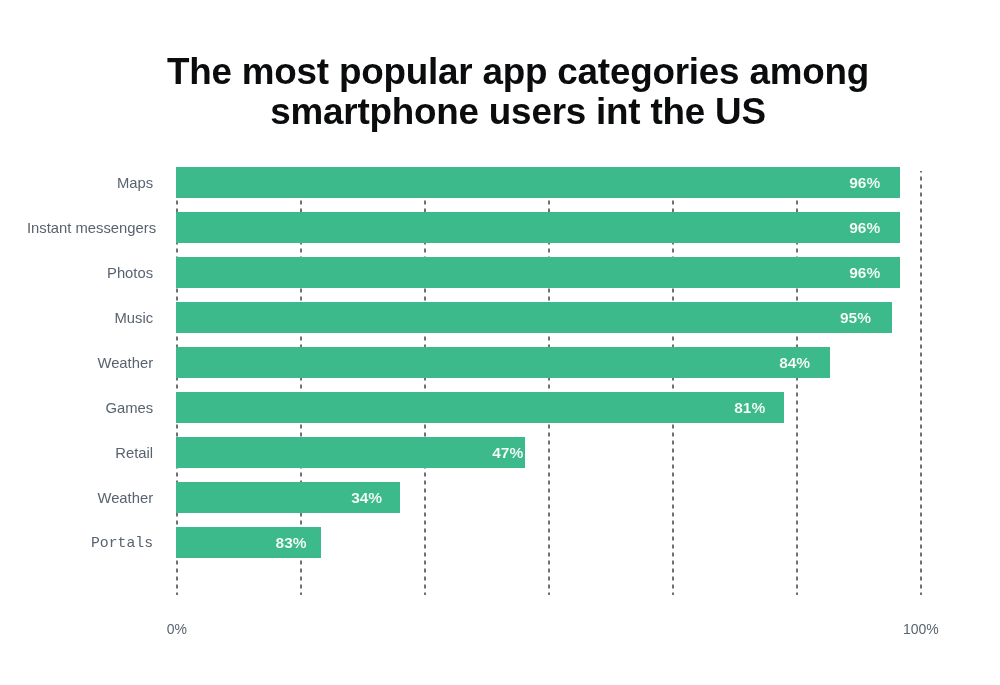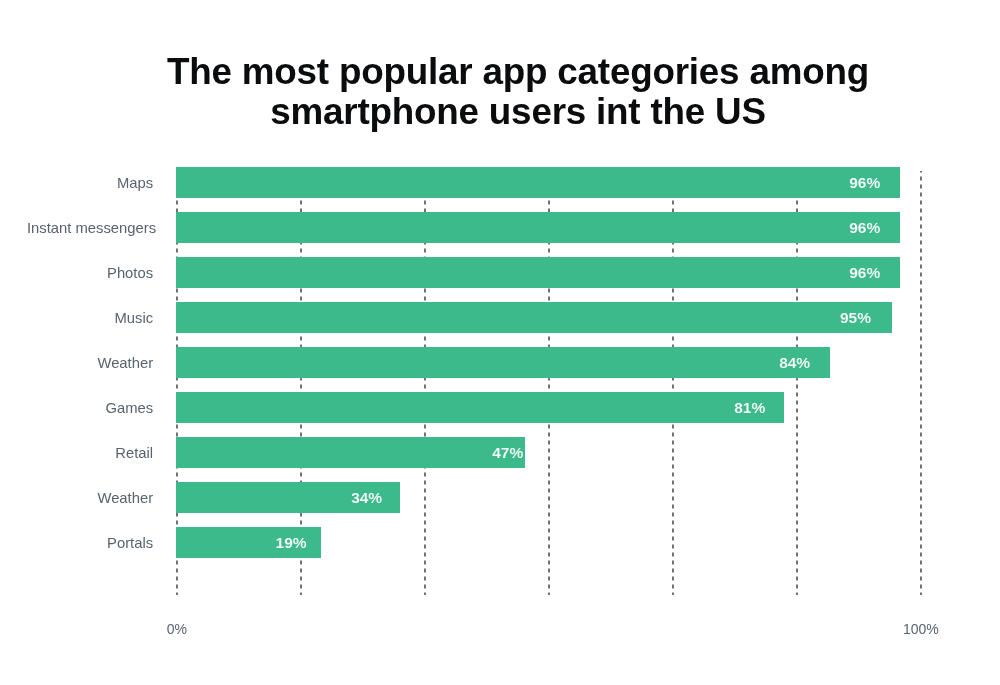--- a/index.html
+++ b/index.html
@@ -72,21 +72,21 @@
       </div>
     <div class="cat-label" style="top: 391.8px; height: 31.1px; left: 0px; width: 153.1px; color: rgb(89, 99, 111);">
         <span>Games</span>
       </div>
     <div class="cat-label" style="top: 436.8px; height: 31.1px; left: 0px; width: 153.1px; color: rgb(89, 99, 111);">
         <span>Retail</span>
       </div>
     <div class="cat-label" style="top: 481.8px; height: 31.1px; left: 0px; width: 153.1px; color: rgb(89, 99, 111);">
         <span>Weather</span>
       </div>
-    <div class="cat-label" style="top: 526.8px; height: 31.1px; left: 0px; width: 153.1px; color: rgb(89, 99, 111);">
+    <div class="cat-label" style="top: 526.8px; height: 31.1px; left: 0px; width: 153.1px; color: rgb(89, 99, 111); font-family: Liberation Mono, monospace;">
         <span>Portals</span>
       </div>
   </div>
 
   <div id="plot" style="left: 176.25px; top: 166.8px; width: 746px; height: 428.2px; text-align: center;">
     <div class="gridline" style="left: -0.45px; top: 4.2px; height: 424px; background-image: repeating-linear-gradient(rgb(110, 114, 118) 0px, rgb(110, 114, 118) 4px, rgba(255, 255, 255, 0) 4px, rgba(255, 255, 255, 0) 8px); background-position: 0px -2.5px;"></div>
     <div class="gridline" style="left: 123.55px; top: 4.2px; height: 424px; background-image: repeating-linear-gradient(rgb(110, 114, 118) 0px, rgb(110, 114, 118) 4px, rgba(255, 255, 255, 0) 4px, rgba(255, 255, 255, 0) 8px); background-position: 0px -2.5px;"></div>
     <div class="gridline" style="left: 247.55px; top: 4.2px; height: 424px; background-image: repeating-linear-gradient(rgb(110, 114, 118) 0px, rgb(110, 114, 118) 4px, rgba(255, 255, 255, 0) 4px, rgba(255, 255, 255, 0) 8px); background-position: 0px -2.5px;"></div>
     <div class="gridline" style="left: 371.55px; top: 4.2px; height: 424px; background-image: repeating-linear-gradient(rgb(110, 114, 118) 0px, rgb(110, 114, 118) 4px, rgba(255, 255, 255, 0) 4px, rgba(255, 255, 255, 0) 8px); background-position: 0px -2.5px;"></div>
     <div class="gridline" style="left: 495.55px; top: 4.2px; height: 424px; background-image: repeating-linear-gradient(rgb(110, 114, 118) 0px, rgb(110, 114, 118) 4px, rgba(255, 255, 255, 0) 4px, rgba(255, 255, 255, 0) 8px); background-position: 0px -2.5px;"></div>
@@ -120,20 +120,20 @@
     <div class="bar-row" style="top: 270px; height: 31.1px; width: 349px;">
       <div class="bar" style="width: 349px; background: rgb(60, 186, 139);"></div>
       <div class="bar-value" style="right: 2px; color: rgb(255, 255, 255); -webkit-text-stroke: 0.15px rgb(60, 186, 139);">47%</div>
     </div>
     <div class="bar-row" style="top: 315px; height: 31.1px; width: 223.3px;">
       <div class="bar" style="width: 223.3px; background: rgb(60, 186, 139);"></div>
       <div class="bar-value" style="right: 17.4px; color: rgb(255, 255, 255); -webkit-text-stroke: 0.15px rgb(60, 186, 139);">34%</div>
     </div>
     <div class="bar-row" style="top: 360px; height: 31.1px; width: 145.2px;">
       <div class="bar" style="width: 145.2px; background: rgb(60, 186, 139);"></div>
-      <div class="bar-value" style="right: 14.8px; color: rgb(255, 255, 255); -webkit-text-stroke: 0.15px rgb(60, 186, 139);">19%</div>
+      <div class="bar-value" style="right: 14.8px; color: rgb(255, 255, 255); -webkit-text-stroke: 0.15px rgb(60, 186, 139);">83%</div>
     </div>
   </div>
 
   <div class="axis-tick" id="tick-0" style="left: 116.8px; width: 120px; top: 621px; color: rgb(89, 99, 111);">0%</div>
   <div class="axis-tick" id="tick-100" style="left: 860.8px; width: 120px; top: 621px; color: rgb(89, 99, 111);">100%</div>
 
 </div>
 
 </body></html>

